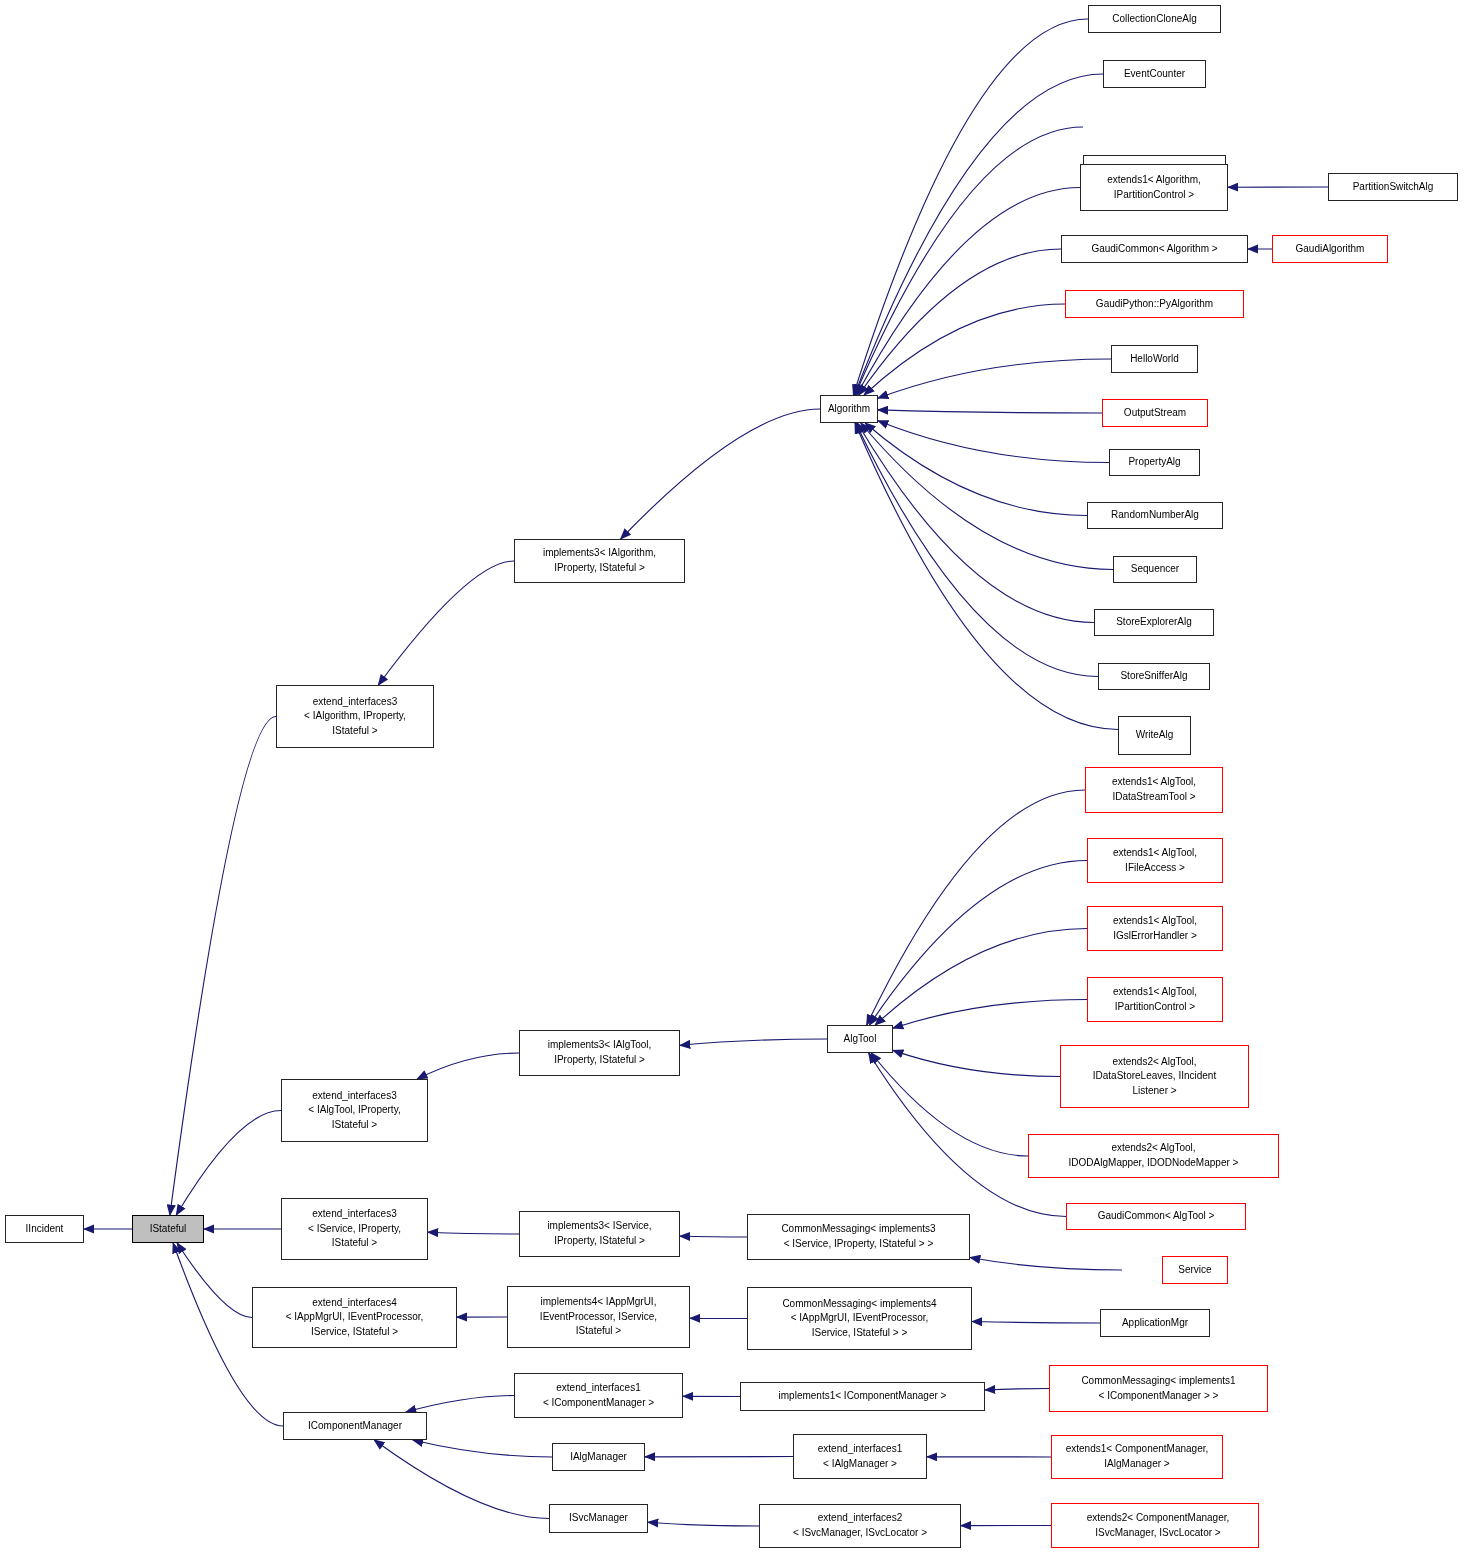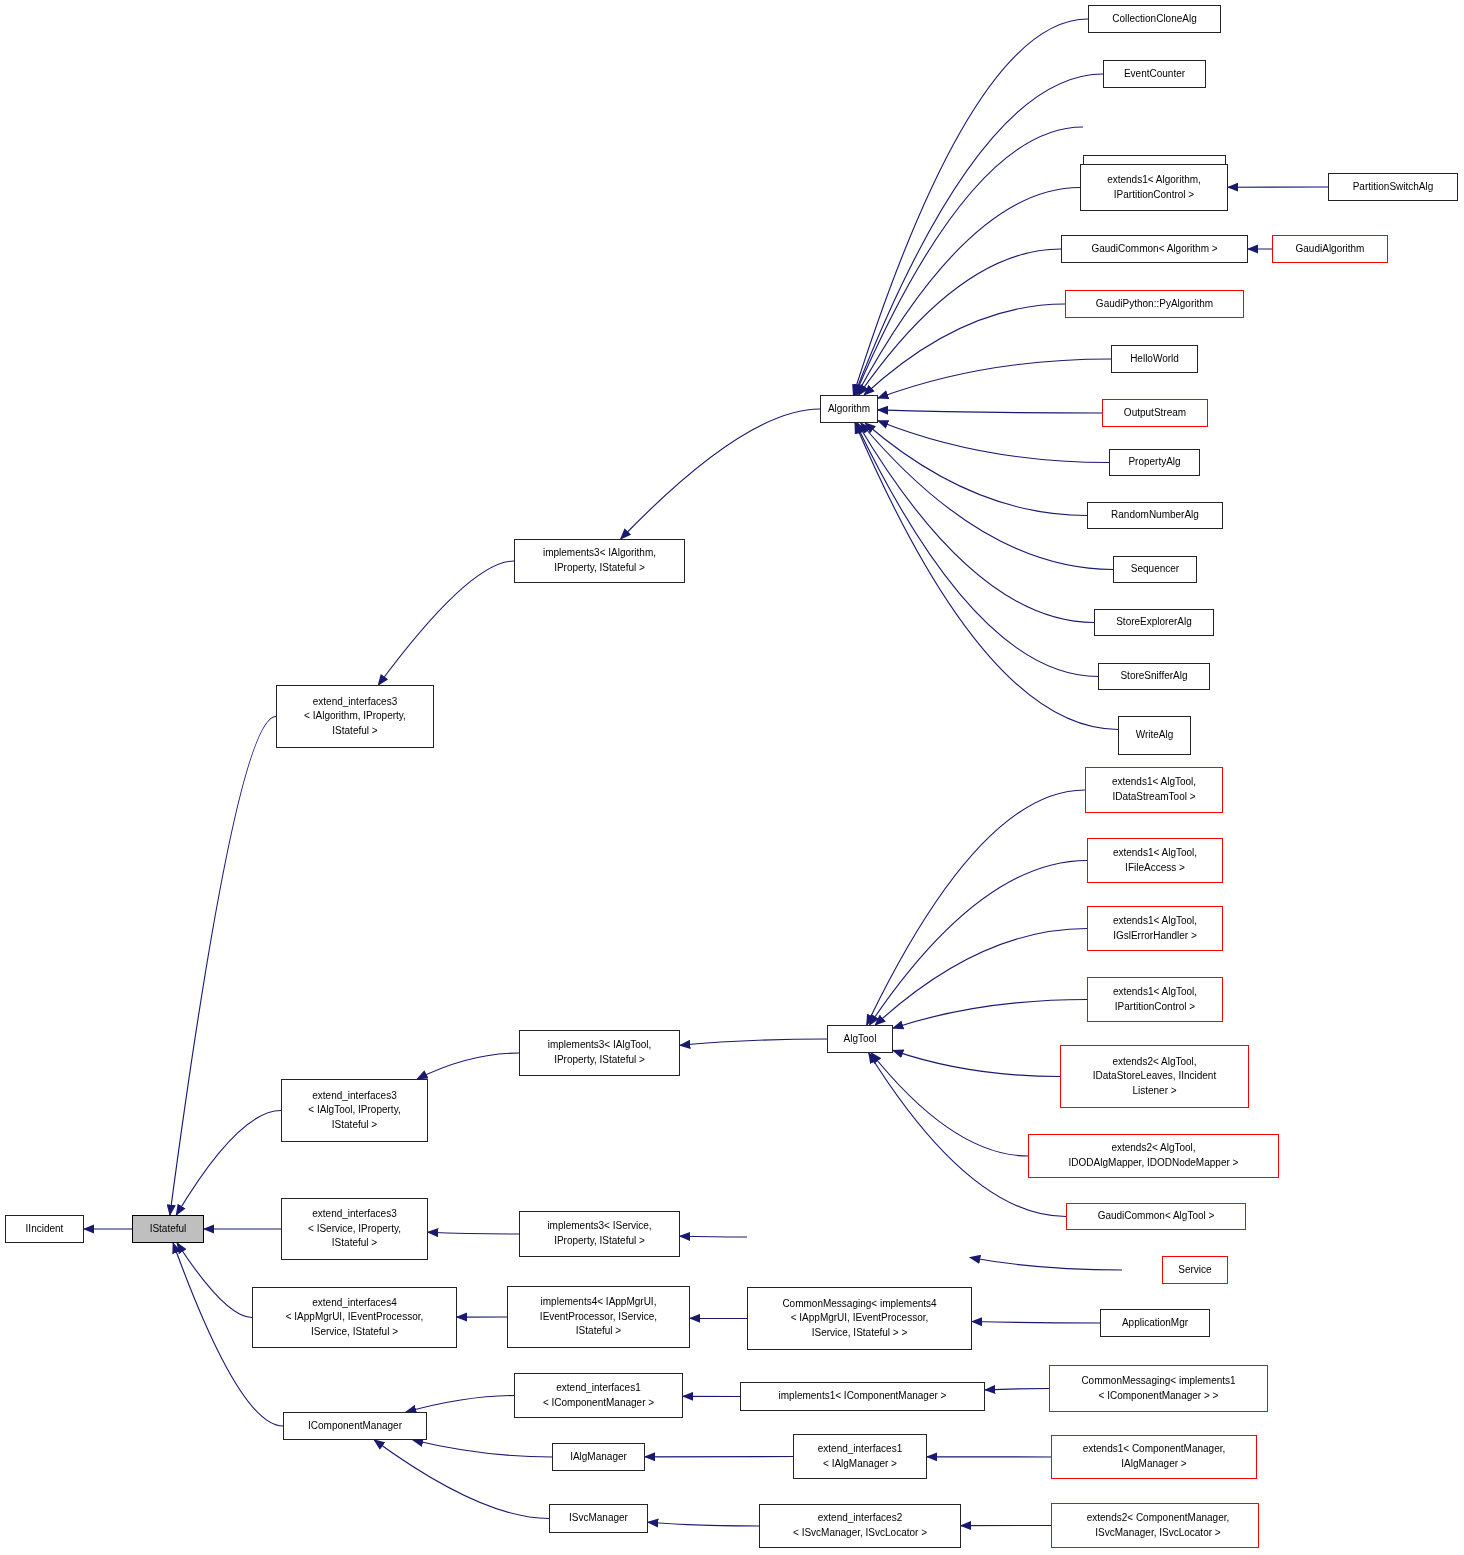--- a/index.html
+++ b/index.html
@@ -121,40 +121,42 @@
 IDataStoreLeaves, IIncident
 Listener &gt;</div>
     <div class="node red" style="left: 1028px; top: 1134px; width: 251px; height: 44px;">extends2&lt; AlgTool,
 IDODAlgMapper, IDODNodeMapper &gt;</div>
     <div class="node red" style="left: 1066px; top: 1203px; width: 180px; height: 27px;">GaudiCommon&lt; AlgTool &gt;</div>
     <div class="node" style="left: 281px; top: 1198px; width: 147px; height: 62px;">extend_interfaces3
 &lt; IService, IProperty,
 IStateful &gt;</div>
     <div class="node" style="left: 519px; top: 1211px; width: 161px; height: 46px;">implements3&lt; IService,
 IProperty, IStateful &gt;</div>
+    <div class="node" style="left: 747px; top: 1214px; width: 223px; height: 46px;">CommonMessaging&lt; implements3
+&lt; IService, IProperty, IStateful &gt; &gt;</div>
     <div class="node red" style="left: 1122px; top: 1256px; width: 66px; height: 28px; margin-left: 40px;">Service</div>
     <div class="node" style="left: 252px; top: 1287px; width: 205px; height: 61px;">extend_interfaces4
 &lt; IAppMgrUI, IEventProcessor,
 IService, IStateful &gt;</div>
     <div class="node" style="left: 507px; top: 1286px; width: 183px; height: 62px;">implements4&lt; IAppMgrUI,
 IEventProcessor, IService,
 IStateful &gt;</div>
     <div class="node" style="left: 747px; top: 1287px; width: 225px; height: 63px;">CommonMessaging&lt; implements4
 &lt; IAppMgrUI, IEventProcessor,
 IService, IStateful &gt; &gt;</div>
     <div class="node" style="left: 1100px; top: 1309px; width: 110px; height: 28px;">ApplicationMgr</div>
     <div class="node" style="left: 283px; top: 1412px; width: 144px; height: 28px;">IComponentManager</div>
     <div class="node" style="left: 514px; top: 1373px; width: 169px; height: 45px;">extend_interfaces1
 &lt; IComponentManager &gt;</div>
     <div class="node" style="left: 740px; top: 1382px; width: 245px; height: 29px;">implements1&lt; IComponentManager &gt;</div>
     <div class="node red" style="left: 1049px; top: 1365px; width: 219px; height: 47px;">CommonMessaging&lt; implements1
 &lt; IComponentManager &gt; &gt;</div>
     <div class="node" style="left: 552px; top: 1443px; width: 93px; height: 28px;">IAlgManager</div>
     <div class="node" style="left: 793px; top: 1434px; width: 134px; height: 45px;">extend_interfaces1
 &lt; IAlgManager &gt;</div>
-    <div class="node red" style="left: 1051px; top: 1435px; width: 206px; height: 44px;">extends1&lt; ComponentManager,
+    <div class="node red" style="left: 1051px; top: 1435px; width: 172px; height: 44px;">extends1&lt; ComponentManager,
 IAlgManager &gt;</div>
     <div class="node" style="left: 549px; top: 1504px; width: 99px; height: 29px;">ISvcManager</div>
     <div class="node" style="left: 759px; top: 1504px; width: 202px; height: 44px;">extend_interfaces2
 &lt; ISvcManager, ISvcLocator &gt;</div>
     <div class="node red" style="left: 1051px; top: 1503px; width: 208px; height: 45px; padding-left: 6px;">extends2&lt; ComponentManager,
 ISvcManager, ISvcLocator &gt;</div>
   </div>
 
 </body></html>

